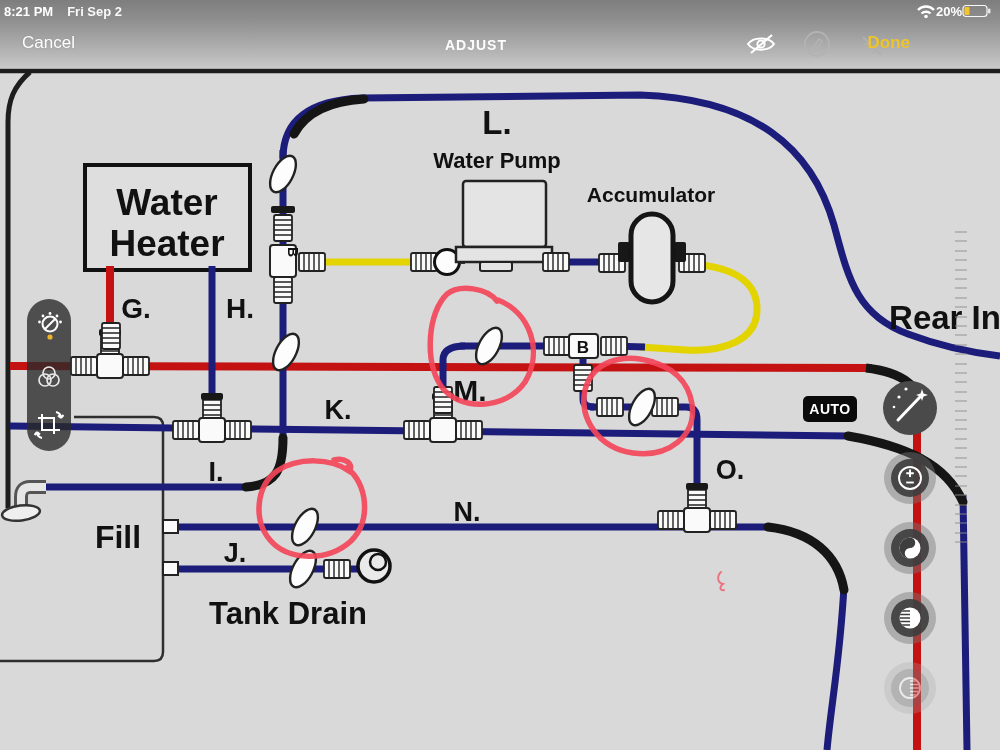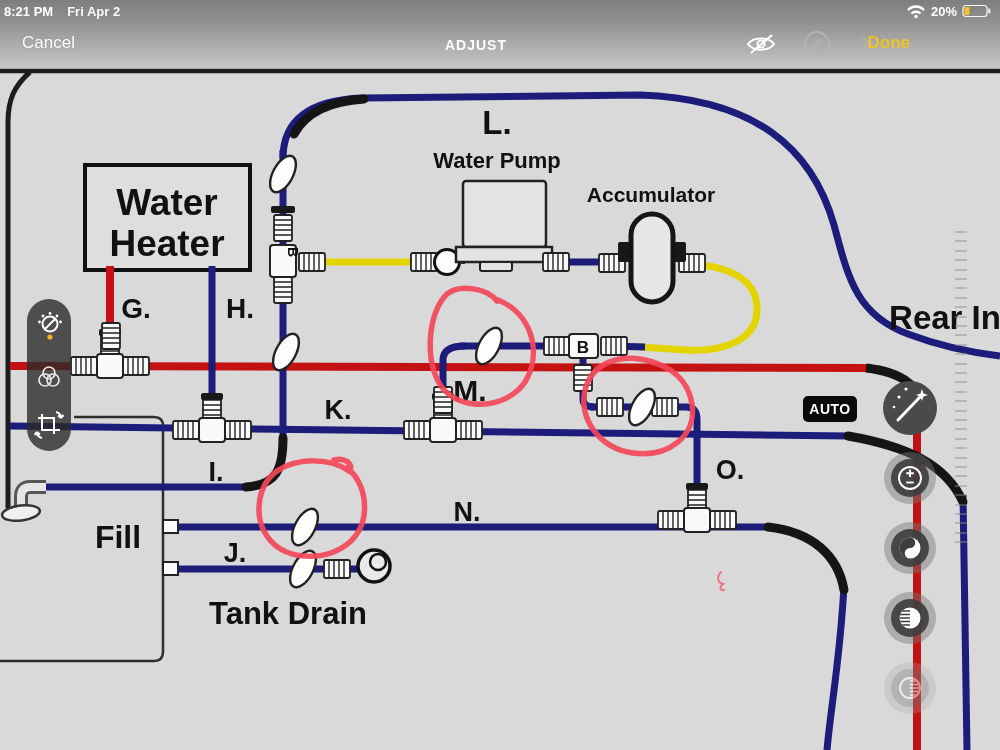--- a/index.html
+++ b/index.html
@@ -11,21 +11,21 @@
   #diagram { position:absolute; left:0; top:0; }
   #diagram text { font-family:"Liberation Sans", sans-serif; font-weight:700; fill:#111; }
 
   
   .chrome { position:absolute; left:0; top:0; width:1000px; height:68px;
             background:linear-gradient(180deg,#7e7e7e 0%,#8f8f8f 30%,#b7b7b7 80%,#c9c9c9 100%); }
   .statusbar { position:absolute; left:0; top:0; width:1000px; height:22px;
                display:flex; align-items:center; color:#fff; font-size:13px; font-weight:700; }
   .sb-time { margin-left:4px; }
   .sb-date { margin-left:14px; opacity:.95; }
-  .sb-right { position:absolute; right:8px; top:0; height:22px; display:flex; align-items:center; gap:5px; }
+  .sb-right { position:absolute; right:8px; top:0; height:22px; display:flex; align-items:center; }
   .toolbar { position:absolute; left:0; top:22px; width:932px; height:44px; }
   .btn-cancel { position:absolute; left:22px; top:11px; color:#fff; font-size:17px; cursor:pointer;
                 text-shadow:0 0 2px rgba(0,0,0,.15); }
   .tb-title { position:absolute; left:0; right:0; top:15px; text-align:center; color:#fdfdfd;
               font-size:14px; font-weight:700; letter-spacing:1px;padding-left:20px; }
   .btn-done { position:absolute; right:22px; top:11px; color:#eec428; font-size:17px; font-weight:700; cursor:pointer; }
   .tb-icon { position:absolute; top:8px; width:34px; height:28px; }
 
   
   .left-pill { position:absolute; left:27px; top:299px; width:44px; height:152px;
@@ -207,21 +207,21 @@
     <path d="M653,362 C620,352 592,363 585,390 C579,418 598,448 633,453 C668,458 697,436 692,404 C688,379 670,366 648,361"></path>
     <path d="M347,468 C367,483 372,520 351,541 C328,562 288,561 270,540 C253,520 256,486 277,471 C298,457 331,458 349,471 C355,464 344,457 334,460"></path>
     <path d="M721,572 C716,577 718,583 723,584 C719,587 720,591 724,590" stroke-width="2" opacity=".75"></path>
   </g>
 </svg>
 </div>
 
 <div class="chrome">
   <div class="statusbar">
     <span class="sb-time">8:21 PM</span>
-    <span class="sb-date">Fri Apr 2</span>
+    <span class="sb-date">Fri Sep 2</span>
     <div class="sb-right">
       <svg width="20" height="16">
         <path d="M2,7 A11,11 0 0 1 18,7" stroke="#fff" stroke-width="2.4" fill="none"></path>
         <path d="M5.5,10.5 A6.5,6.5 0 0 1 14.5,10.5" stroke="#fff" stroke-width="2.4" fill="none"></path>
         <circle cx="10" cy="13.5" r="1.8" fill="#fff"></circle>
       </svg>
       <span>20%</span>
       <svg width="30" height="16">
         <rect x="1" y="2.5" width="24" height="11" rx="3" fill="none" stroke="rgba(255,255,255,.95)" stroke-width="1.2"></rect>
         <rect x="2.5" y="4" width="5" height="8" rx="1" fill="#f2c52e"></rect>

